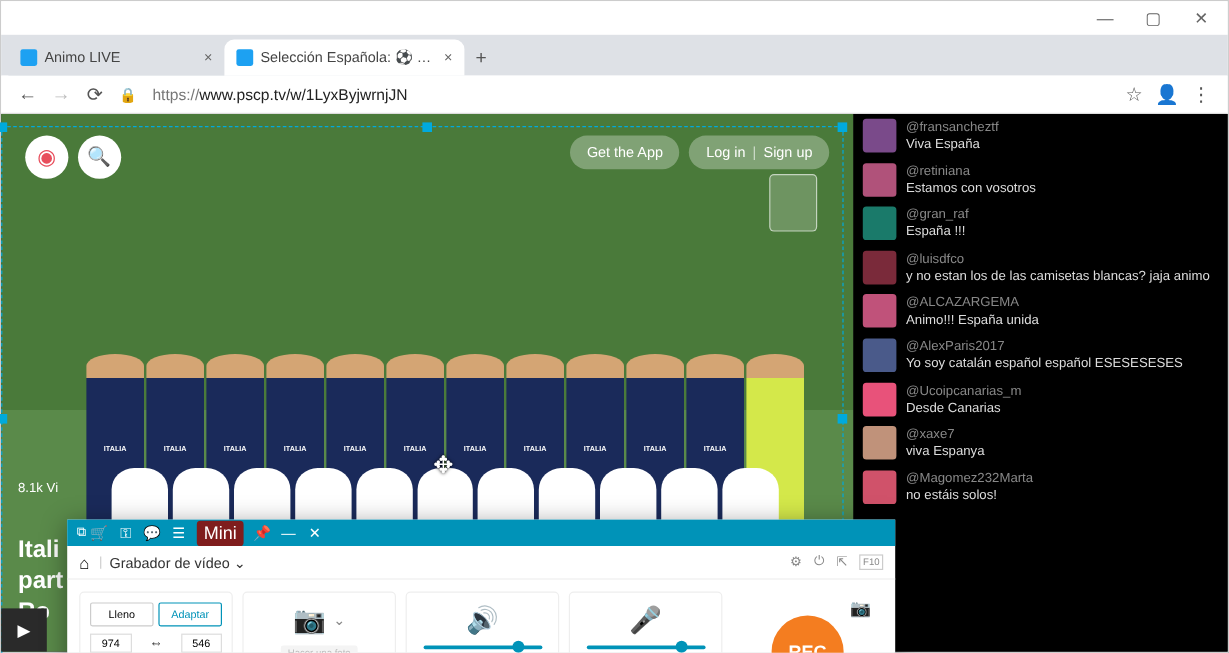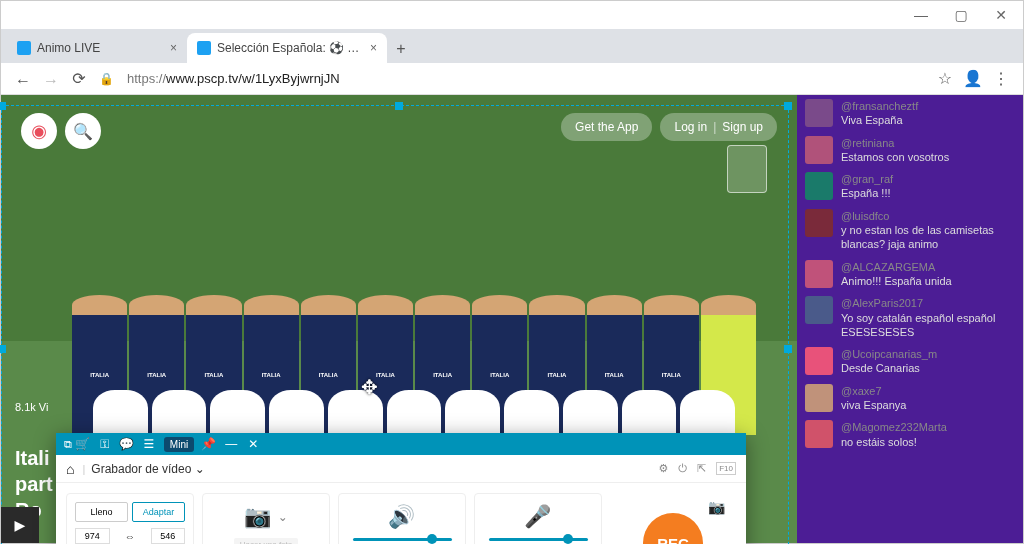--- a/index.html
+++ b/index.html
@@ -39,31 +39,31 @@
 .team{position:absolute;top:200px;left:70px;right:40px;height:140px;display:flex}
 .player{flex:1;margin:0 1px;display:flex;flex-direction:column}
 .player .head{height:20px;background:#d4a574;border-radius:50% 50% 0 0}
 .player .body{flex:1;background:#1a2a5a;display:flex;align-items:center;justify-content:center;font-size:6px;color:#fff;font-weight:bold}
 .player.ref .body{background:#d4e84a}
 .kids{position:absolute;top:295px;left:90px;right:60px;height:45px;display:flex}
 .kid{flex:1;margin:0 2px;background:#fff;border-radius:40% 40% 0 0}
 .sidetext{position:absolute;left:14px;bottom:130px;color:#fff;font-size:11px;font-weight:normal}
 .titleoverlay{position:absolute;left:14px;bottom:20px;color:#fff;font-size:20px;font-weight:bold;line-height:1.3}
 .playbtn{position:absolute;left:0;bottom:0;width:38px;height:36px;background:#2a2a2a;color:#fff;display:flex;align-items:center;justify-content:center;font-size:14px;z-index:5}
-.chat{width:226px;background:#4c1d95;overflow:hidden}
+.chat{width:312px;background:#000000;overflow:hidden}
 .msg{display:flex;padding:4px 8px;gap:8px;align-items:flex-start}
 .avatar{width:28px;height:28px;border-radius:3px;flex-shrink:0}
 .msgtext{font-size:11px;line-height:1.3}
 .msgtext .user{color:#888}
 .msgtext .body{color:#ddd}
 .recorder{position:absolute;left:55px;top:338px;width:690px;background:#fff;box-shadow:0 4px 20px rgba(0,0,0,.4);z-index:10;font-size:11px}
 .rectitle{height:22px;background:#0093b8;display:flex;align-items:center;padding:0 8px;color:#fff}
 .rectitle .name{flex:1;font-size:11px}
 .rectitle .btn{width:22px;height:22px;display:flex;align-items:center;justify-content:center;font-size:12px}
-.rectitle .mini{background:#0c4a6e;padding:2px 6px;border-radius:3px;font-size:10px;margin:0 4px}
+.rectitle .mini{background:#7f1d1d;padding:2px 6px;border-radius:3px;font-size:15px;margin:0 4px}
 .tabhead{height:28px;display:flex;align-items:center;padding:0 10px;border-bottom:1px solid #eee}
 .tabhead .home{font-size:14px;margin-right:8px}
 .tabhead .label{font-size:12px;color:#333}
 .tabhead .right{margin-left:auto;display:flex;gap:10px;color:#888}
 .modules{display:flex;padding:10px;gap:8px}
 .module{flex:1;border:1px solid #eee;border-radius:4px;padding:8px;display:flex;flex-direction:column;align-items:center;gap:6px;position:relative;height:100px}
 .module .icon{font-size:22px;color:#0093b8;height:30px;display:flex;align-items:center}
 .module .slider{width:90%;height:3px;background:#0093b8;position:relative;border-radius:2px}
 .module .slider::after{content:"";position:absolute;right:15%;top:-4px;width:10px;height:10px;background:#0093b8;border-radius:50%}
 .displaymod .toprow{display:flex;gap:4px;width:100%}

